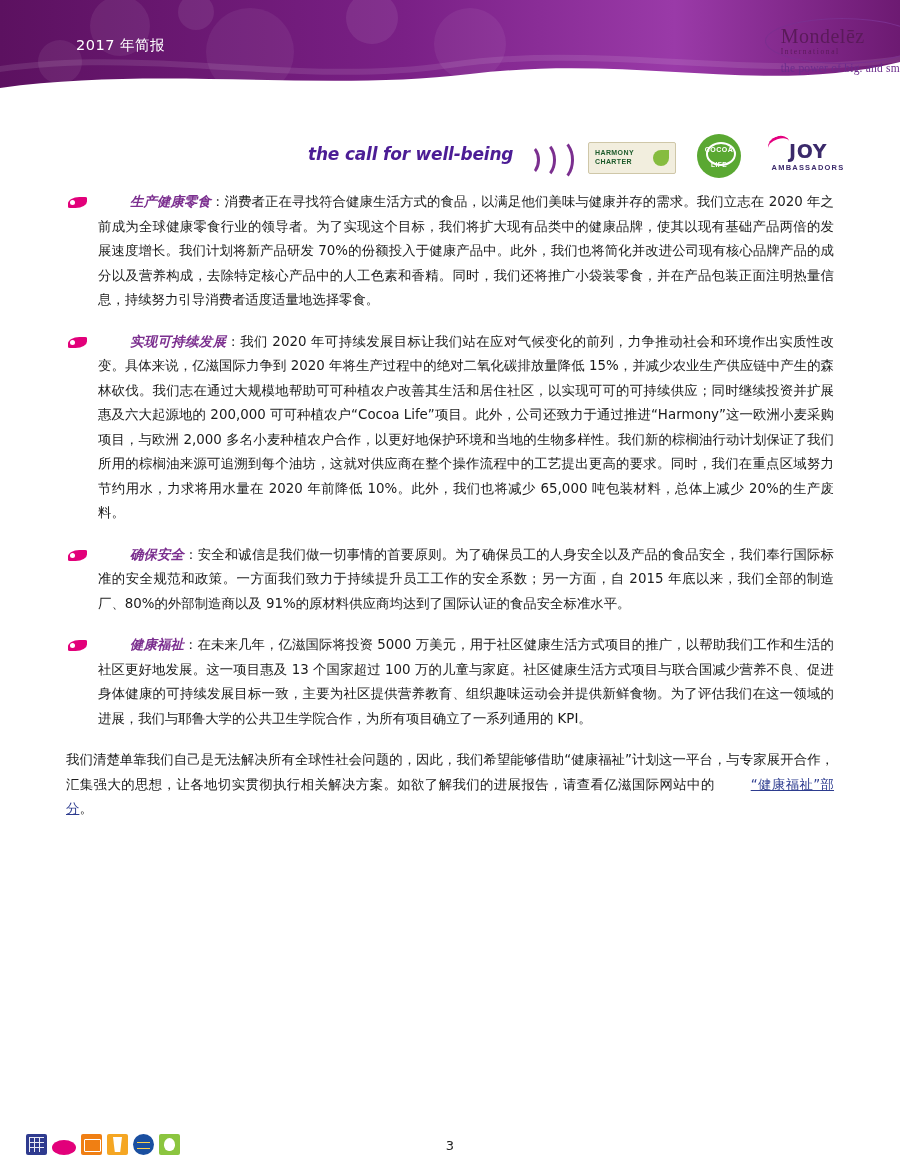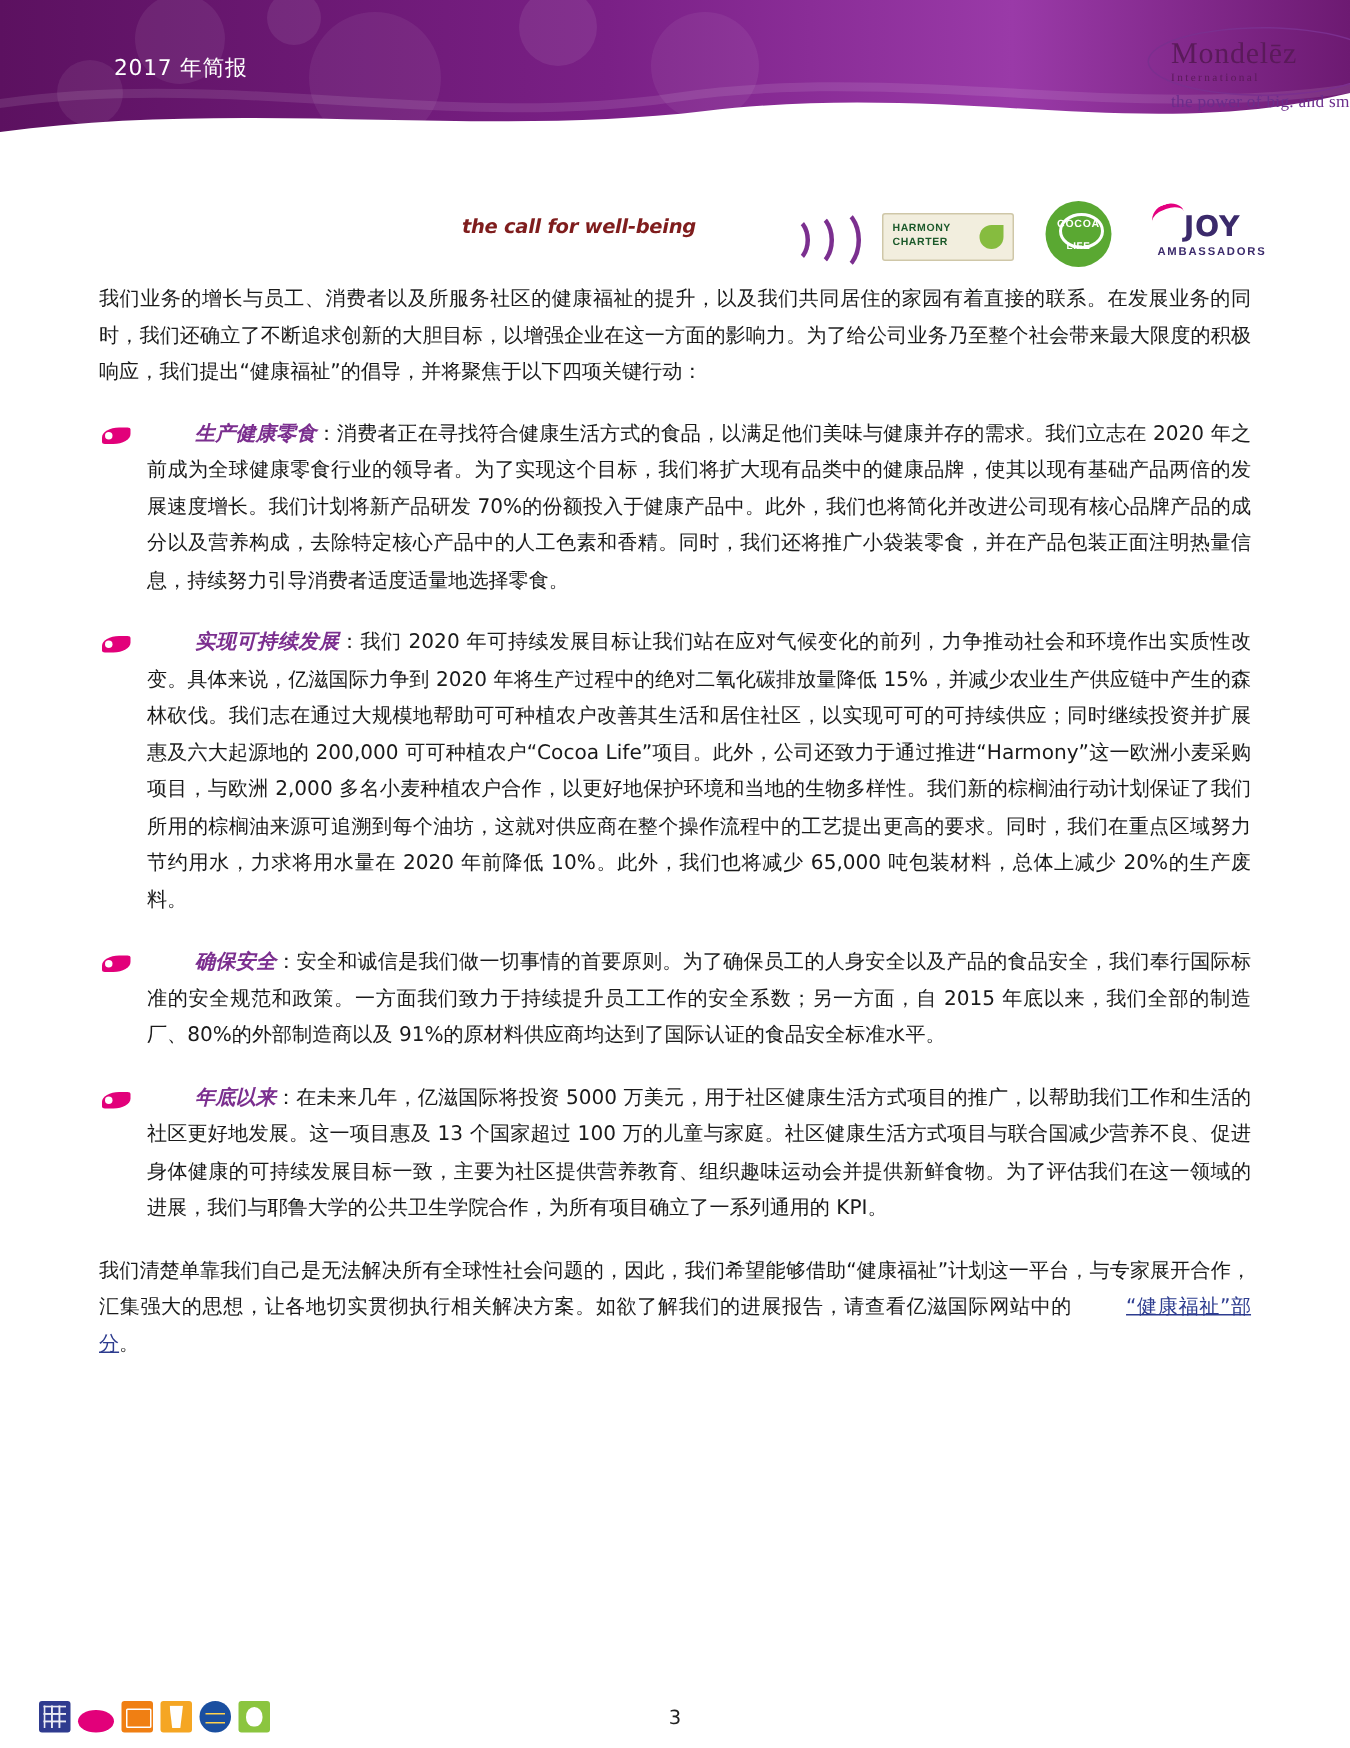--- a/index.html
+++ b/index.html
@@ -84,22 +84,22 @@
     width: 900px;
     height: 60px;
   }
   .call-text {
     position: absolute;
     left: 308px;
     top: 18px;
     font-family: "DejaVu Sans", "Liberation Sans", sans-serif;
     font-weight: bold;
     font-style: italic;
-    font-size: 13px;
-    color: #7f1d1d;
+    font-size: 17px;
+    color: #4c1d95;
     letter-spacing: -0.2px;
   }
   .arcs {
     position: absolute;
     left: 516px;
     top: 12px;
     width: 60px;
     height: 40px;
   }
   .arc {
@@ -432,21 +432,20 @@
 
   <div class="joy">
     <div class="joy-swoosh"></div>
     <div class="joy-title">JOY</div>
     <div class="joy-sub">AMBASSADORS</div>
   </div>
 </div>
 
 <div class="content">
 
-  <p class="body">我们业务的增长与员工、消费者以及所服务社区的健康福祉的提升，以及我们共同居住的家园有着直接的联系。在发展业务的同时，我们还确立了不断追求创新的大胆目标，以增强企业在这一方面的影响力。为了给公司业务乃至整个社会带来最大限度的积极响应，我们提出“健康福祉”的倡导，并将聚焦于以下四项关键行动：</p>
 
   <ul class="bullets">
     <li class="bullet">
       <span class="bullet-marker">
         <span class="leafshape"></span>
           <span class="leafdot"></span>
       </span>
       <p>
         <span class="lead">生产健康零食</span><span>：</span><span>消费者正在寻找符合健康生活方式的食品，以满足他们美味与健康并存的需求。我们立志在 2020 年之前成为全球健康零食行业的领导者。为了实现这个目标，我们将扩大现有品类中的健康品牌，使其以现有基础产品两倍的发展速度增长。我们计划将新产品研发 70%的份额投入于健康产品中。此外，我们也将简化并改进公司现有核心品牌产品的成分以及营养构成，去除特定核心产品中的人工色素和香精。同时，我们还将推广小袋装零食，并在产品包装正面注明热量信息，持续努力引导消费者适度适量地选择零食。</span>
       </p>
@@ -471,21 +470,21 @@
         <span class="lead">确保安全</span><span>：</span><span>安全和诚信是我们做一切事情的首要原则。为了确保员工的人身安全以及产品的食品安全，我们奉行国际标准的安全规范和政策。一方面我们致力于持续提升员工工作的安全系数；另一方面，自 2015 年底以来，我们全部的制造厂、80%的外部制造商以及 91%的原材料供应商均达到了国际认证的食品安全标准水平。</span>
       </p>
     </li>
 
     <li class="bullet">
       <span class="bullet-marker">
         <span class="leafshape"></span>
           <span class="leafdot"></span>
       </span>
       <p>
-        <span class="lead">年底以来</span><span>：</span><span>在未来几年，亿滋国际将投资 5000 万美元，用于社区健康生活方式项目的推广，以帮助我们工作和生活的社区更好地发展。这一项目惠及 13 个国家超过 100 万的儿童与家庭。社区健康生活方式项目与联合国减少营养不良、促进身体健康的可持续发展目标一致，主要为社区提供营养教育、组织趣味运动会并提供新鲜食物。为了评估我们在这一领域的进展，我们与耶鲁大学的公共卫生学院合作，为所有项目确立了一系列通用的 KPI。</span>
+        <span class="lead">健康福祉</span><span>：</span><span>在未来几年，亿滋国际将投资 5000 万美元，用于社区健康生活方式项目的推广，以帮助我们工作和生活的社区更好地发展。这一项目惠及 13 个国家超过 100 万的儿童与家庭。社区健康生活方式项目与联合国减少营养不良、促进身体健康的可持续发展目标一致，主要为社区提供营养教育、组织趣味运动会并提供新鲜食物。为了评估我们在这一领域的进展，我们与耶鲁大学的公共卫生学院合作，为所有项目确立了一系列通用的 KPI。</span>
       </p>
     </li>
   </ul>
 
   <p class="body closing">
     <span>我们清楚单靠我们自己是无法解决所有全球性社会问题的，因此，我们希望能够借助“健康福祉”计划这一平台，与专家展开合作，汇集强大的思想，让各地切实贯彻执行相关解决方案。如欲了解我们的进展报告，请查看亿滋国际网站中的</span><a class="inline-link" href="#">“健康福祉”部分</a><span>。</span>
   </p>
 </div>
 
 <div class="footer">

